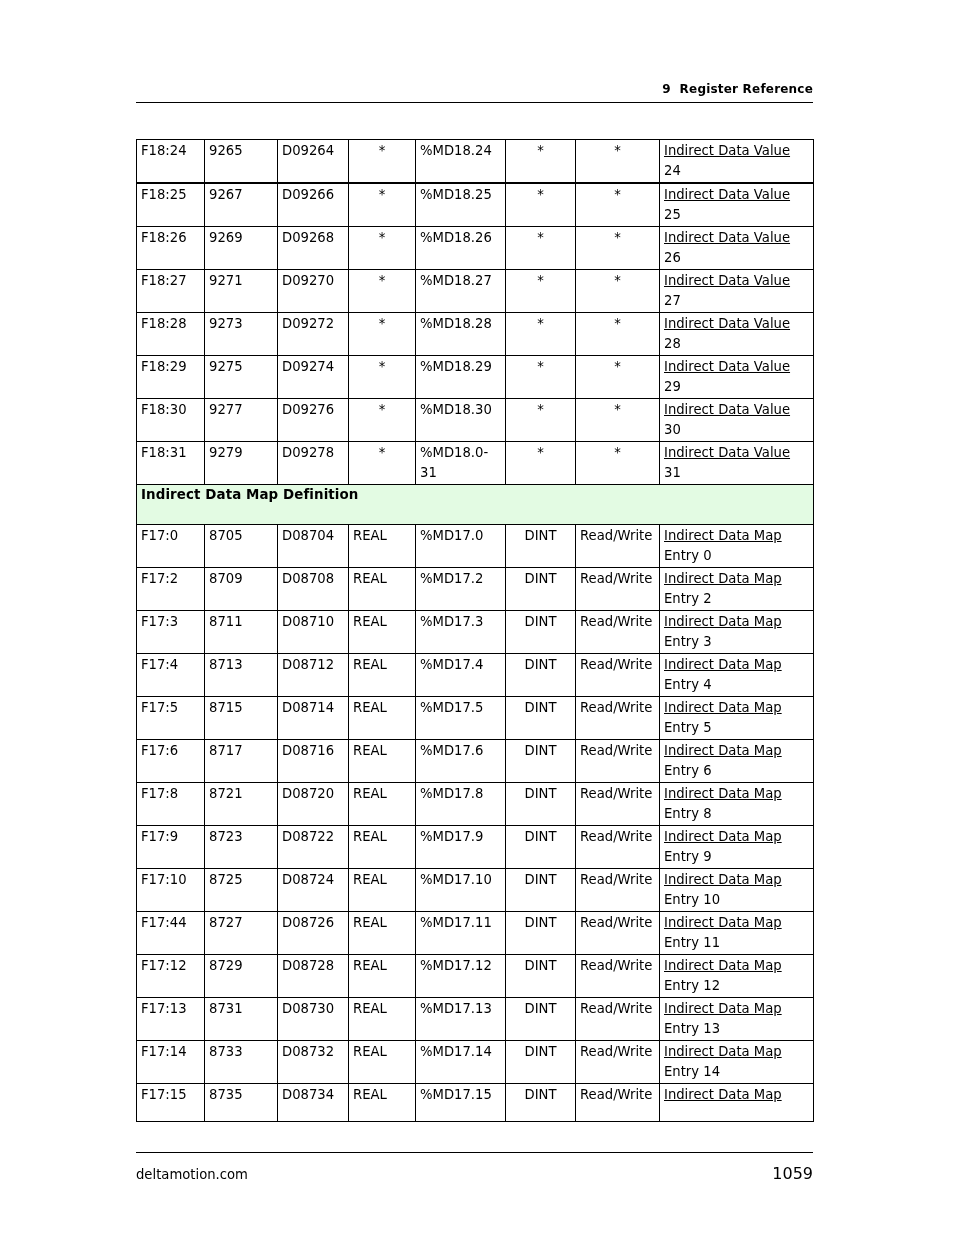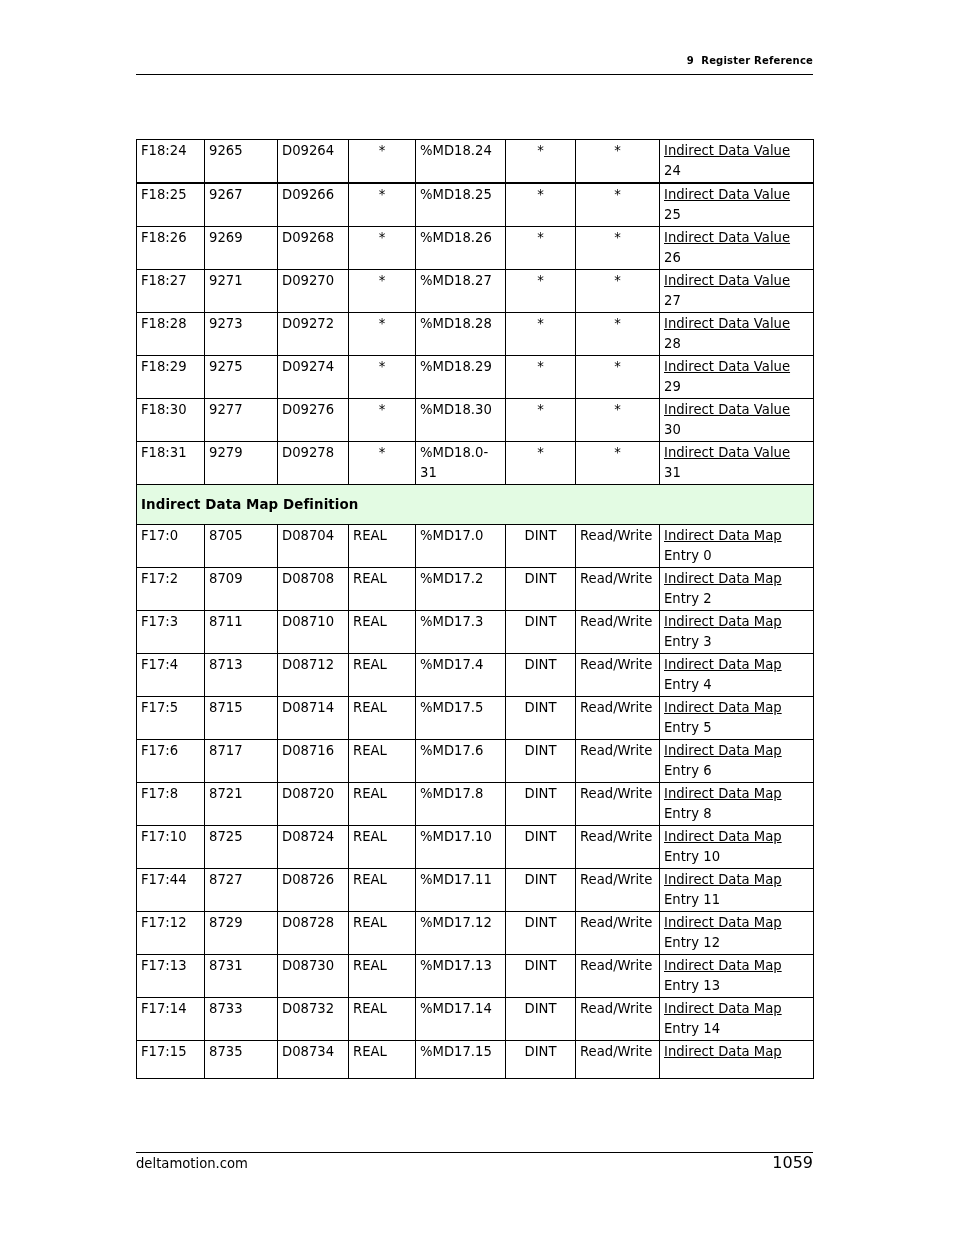--- a/index.html
+++ b/index.html
@@ -24,25 +24,26 @@
 
   
   .head-wrap {
     position: absolute;
     left: 136px;
     top: 52px;
     width: 677px;
   }
   .head-title {
     text-align: right;
-    font-size: 10px;
+    font-size: 12px;
     font-weight: bold;
     letter-spacing: 0.2px;
     line-height: 18px;
     white-space: pre;
+    margin-top: 28px;
   }
   .head-rule {
     margin-top: 4px;
     border-top: 1.6px solid #000;
     width: 100%;
   }
 
   
   .tbl-wrap {
     position: absolute;
@@ -90,21 +91,21 @@
     display: block;
     white-space: nowrap;
   }
 
   
   tr.section td {
     background: #e3fbe3;
     height: 40px;
     font-weight: bold;
     font-size: 13.4px;
-    padding-top: 10px;
+    padding-top: 0;
     padding-bottom: 1px;
     letter-spacing: 0.1px;
   }
 
   
   tr.thick-bottom td { border-bottom-width: 2px; }
 
   .wrapcell { white-space: normal; }
 
   
@@ -115,21 +116,21 @@
     width: 677px;
   }
   .foot-rule {
     border-top: 1.4px solid #000;
     width: 100%;
   }
   .foot-row {
     display: flex;
     justify-content: space-between;
     align-items: baseline;
-    margin-top: 0;
+    margin-top: 11px;
     font-size: 13.2px;
   }
   .foot-page { font-size: 16px; }
 </style>
 </head>
 <body>
 
 <div class="page">
 
   <div class="head-wrap">
@@ -342,20 +343,33 @@
             <td>REAL</td>
             <td class="wrapcell">%MD17.8</td>
             <td class="center">DINT</td>
             <td>Read/Write</td>
             <td class="desc">
               <span class="desc-line1">Indirect Data Map</span>
               <span class="desc-line2">Entry 8</span>
             </td>
           </tr>
           <tr>
+            <td>F17:9</td>
+            <td>8723</td>
+            <td>D08722</td>
+            <td>REAL</td>
+            <td class="wrapcell">%MD17.9</td>
+            <td class="center">DINT</td>
+            <td>Read/Write</td>
+            <td class="desc">
+              <span class="desc-line1">Indirect Data Map</span>
+              <span class="desc-line2">Entry 9</span>
+            </td>
+          </tr>
+          <tr>
             <td>F17:10</td>
             <td>8725</td>
             <td>D08724</td>
             <td>REAL</td>
             <td class="wrapcell">%MD17.10</td>
             <td class="center">DINT</td>
             <td>Read/Write</td>
             <td class="desc">
               <span class="desc-line1">Indirect Data Map</span>
               <span class="desc-line2">Entry 10</span>

